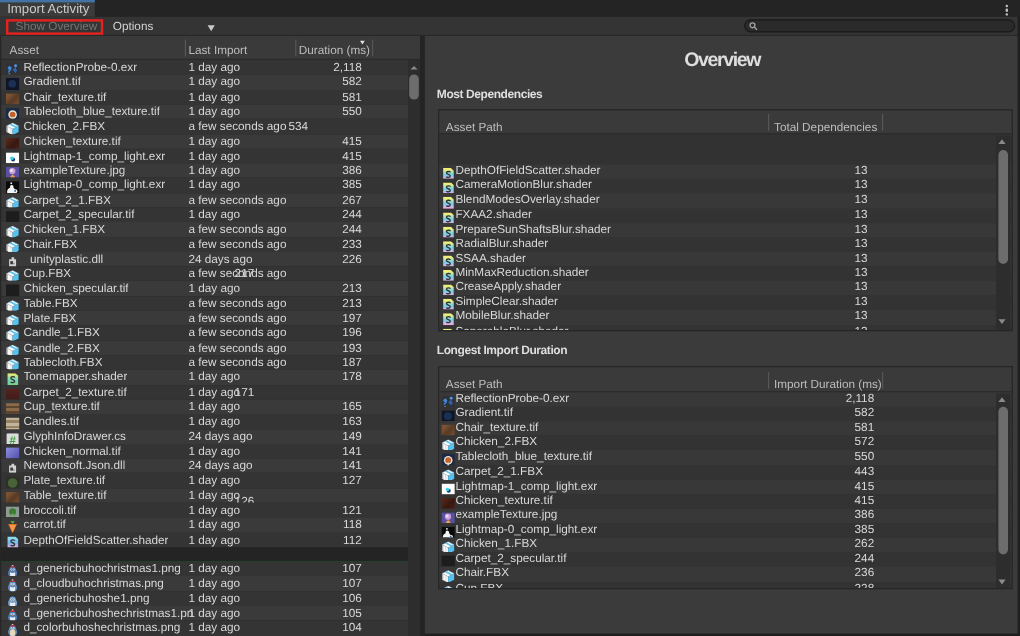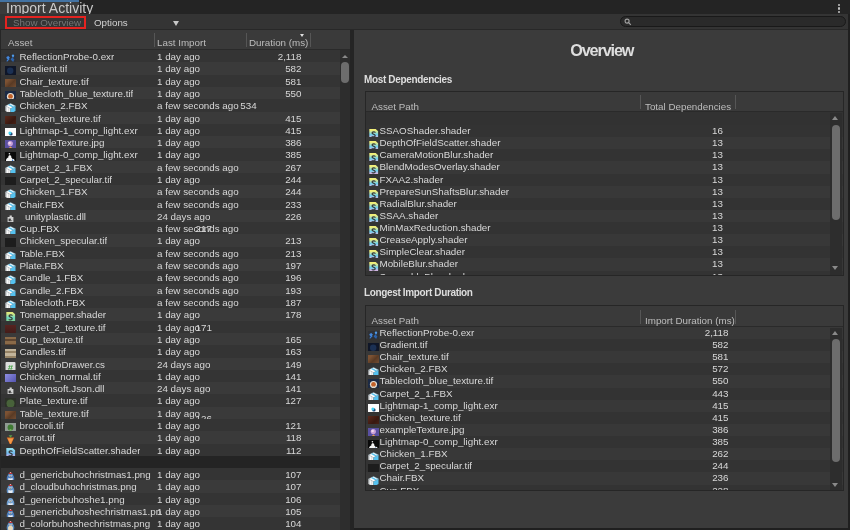--- a/index.html
+++ b/index.html
@@ -12,21 +12,21 @@
 .rname { position:absolute; font-size:9.8px; color:#d8d8d8; white-space:nowrap; top:0.6px; }
 .hdrt { position:absolute; white-space:nowrap; font-size:9.8px; color:#bdbdbd; }
 .sep { position:absolute; width:1px; background:#565656; }
 .scrltrk { position:absolute; background:#2d2d2d; }
 .scrlthumb { position:absolute; background:#6d6d6d; border-radius:4px; }
 .arrow { position:absolute; width:0; height:0; }
 
 </style></head><body>
 <div class="abs" style="left:0;top:0;width:850px;height:14px;background:#242424"></div>
 <div class="abs" style="left:0;top:0;width:79px;height:14px;background:#3b3b3b;border-top:2px solid #4373a3"></div>
-<div class="txt" style="left:6px;top:3px;font-size:14px;color:#cacaca;line-height:11px">Import Activity</div>
+<div class="txt" style="left:6px;top:3px;font-size:11px;color:#cacaca;line-height:11px">Import Activity</div>
 <div class="abs" style="left:838px;top:3.7px;width:2.4px;height:2.4px;border-radius:50%;background:#c2c2c2"></div>
 <div class="abs" style="left:838px;top:7.2px;width:2.4px;height:2.4px;border-radius:50%;background:#c2c2c2"></div>
 <div class="abs" style="left:838px;top:10.7px;width:2.4px;height:2.4px;border-radius:50%;background:#c2c2c2"></div>
 <div class="abs" style="left:0;top:14px;width:850px;height:16px;background:#343434;border-bottom:1px solid #282828"></div>
 <div class="txt" style="left:13px;top:17px;font-size:9.8px;color:#757575">Show Overview</div>
 <div class="abs" style="left:5.4px;top:15.9px;width:80.7px;height:13.6px;border:2px solid #e42320"></div>
 <div class="txt" style="left:94px;top:17px;font-size:9.8px;color:#d2d2d2">Options</div>
 <div class="arrow" style="left:173.4px;top:21px;border-left:3.7px solid transparent;border-right:3.7px solid transparent;border-top:5px solid #c8c8c8"></div>
 <div class="abs" style="left:620px;top:15.8px;width:226px;height:11.4px;background:#2a2a2a;border:1px solid #191919;border-radius:5.5px"></div>
 <svg class="abs" style="left:623.5px;top:18px" width="8" height="8" viewBox="0 0 8 8">
@@ -580,35 +580,20 @@
 <div class="abs" style="left:350px;top:30px;width:3.5px;height:500px;background:#242424"></div>
 <div class="abs" style="left:353.5px;top:30px;width:496.5px;height:500px;background:#3b3b3b"></div>
 <div class="txt" style="left:353.5px;top:41.3px;width:496.5px;text-align:center;font-size:16.3px;letter-spacing:-1.15px;font-weight:bold;color:#dedede">Overview</div>
 <div class="txt" style="left:364px;top:73.8px;font-size:10px;letter-spacing:-0.35px;font-weight:bold;color:#dedede">Most Dependencies</div>
 <div class="abs" style="left:365px;top:91px;width:479px;height:185px;background:#323232;border:1px solid #262626;overflow:hidden">
 <div class="abs" style="left:0;top:0;width:477px;height:20px;background:#3a3a3a;border-bottom:1px solid #2a2a2a"></div>
 <div class="hdrt" style="left:5.5px;top:9.2px">Asset Path</div>
 <div class="hdrt" style="left:279px;top:9.2px">Total Dependencies</div>
 <div class="sep" style="left:274px;top:3.0px;height:14px"></div>
 <div class="sep" style="left:369px;top:3.0px;height:14px"></div>
-<div class="row" style="top:33px;width:477px;height:12px;background:#333333">
-<span class="ric" style="left:1.5px;top:0.8px"><svg width="11" height="11" viewBox="0 0 10 11">
-          <defs>
-            <linearGradient id="g_shader" x1="0" y1="0" x2="0" y2="1">
-              <stop offset="0.12" stop-color="#f1ee78"></stop>
-              <stop offset="0.5" stop-color="#6fd2ee"></stop>
-              <stop offset="0.88" stop-color="#f4a8de"></stop>
-            </linearGradient>
-          </defs>
-          <path d="M0.8,0 H7.2 L9.6,2.2 V11 H0.8 Z" fill="url(#g_shader)"></path>
-          <path d="M6.7,3.7 C6.7,2.55 3.55,2.55 3.55,4.0 C3.55,5.45 6.7,5.15 6.7,6.7 C6.7,8.15 3.55,8.15 3.55,7.15" fill="none" stroke="#333333" stroke-width="1.15"></path>
-        </svg></span>
-<span class="rname" style="left:13.5px;top:0.2px">SSAOShader.shader</span>
-<span class="rname" style="left:251.0px;top:0.2px;width:106px;text-align:right">16</span>
-</div>
 <div class="row" style="top:45px;width:477px;height:12px;background:#383838">
 <span class="ric" style="left:1.5px;top:0.8px"><svg width="11" height="11" viewBox="0 0 10 11">
           <defs>
             <linearGradient id="g_shader" x1="0" y1="0" x2="0" y2="1">
               <stop offset="0.12" stop-color="#f1ee78"></stop>
               <stop offset="0.5" stop-color="#6fd2ee"></stop>
               <stop offset="0.88" stop-color="#f4a8de"></stop>
             </linearGradient>
           </defs>
           <path d="M0.8,0 H7.2 L9.6,2.2 V11 H0.8 Z" fill="url(#g_shader)"></path>

